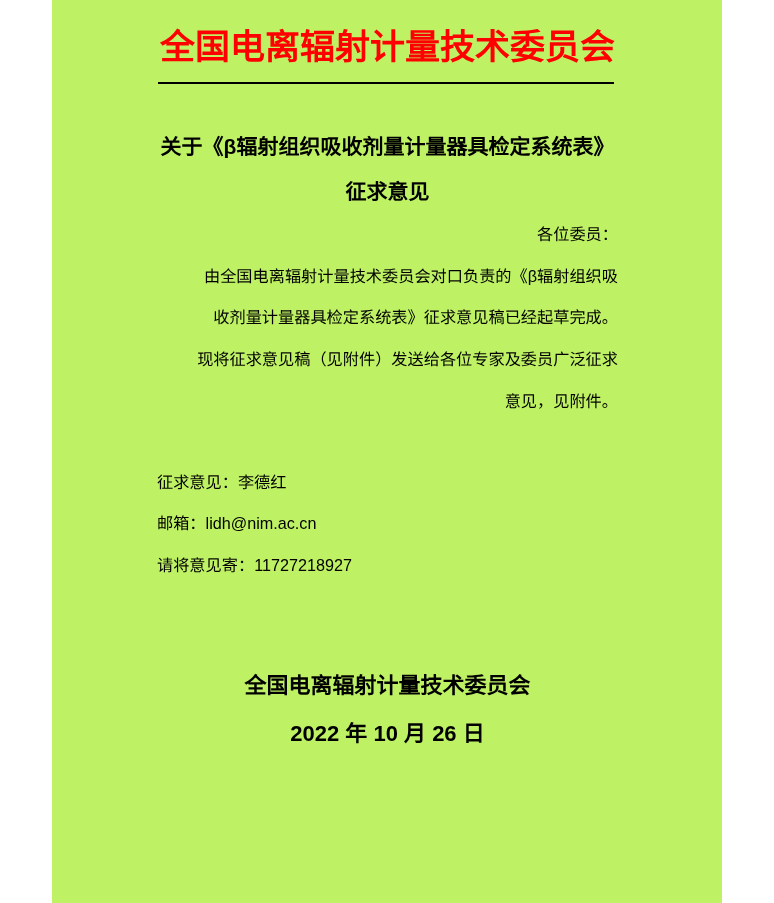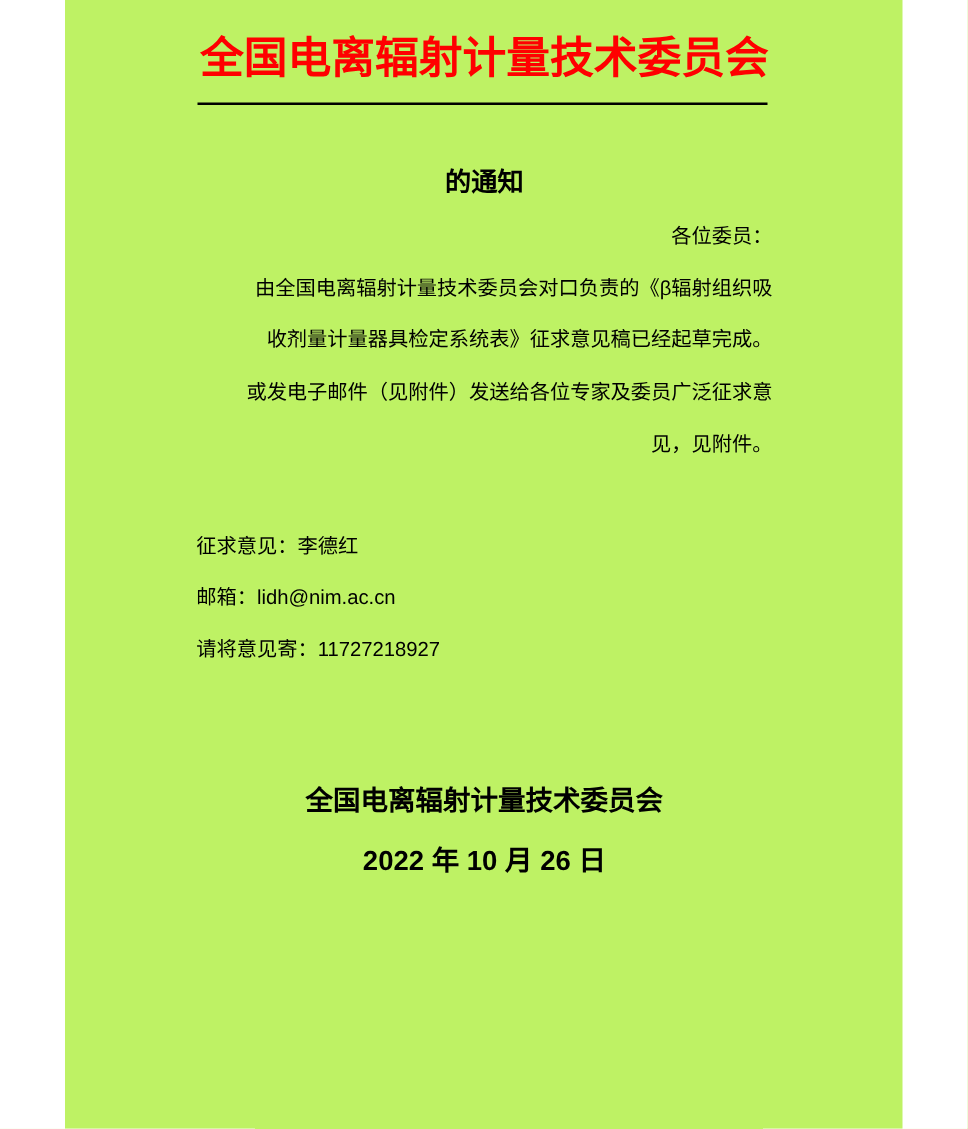--- a/index.html
+++ b/index.html
@@ -97,27 +97,27 @@
 <div class="page">
 
   <header>
     <h1 class="org-title">全国电离辐射计量技术委员会</h1>
     <hr class="rule">
   </header>
 
   <main>
 
     <h2 class="notice-title">
-      <div>的通知</div>
+      <div>关于《β辐射组织吸收剂量计量器具检定系统表》征求意见</div>
     </h2>
 
     <div class="body-text">
       <p>各位委员：</p>
       <p class="para-indent">由全国电离辐射计量技术委员会对口负责的《β辐射组织吸收剂量计量器具检定系统表》征求意见稿已经起草完成。</p>
-      <p class="para-indent">或发电子邮件（见附件）发送给各位专家及委员广泛征求意见，见附件。</p>
+      <p class="para-indent">现将征求意见稿（见附件）发送给各位专家及委员广泛征求意见，见附件。</p>
     </div>
 
     <div class="contact">
       <p>
         <span>征求意见：</span><span>李德红</span>
       </p>
       <p>
         <span>邮箱：</span><span>lidh@nim.ac.cn</span>
       </p>
       <p>

